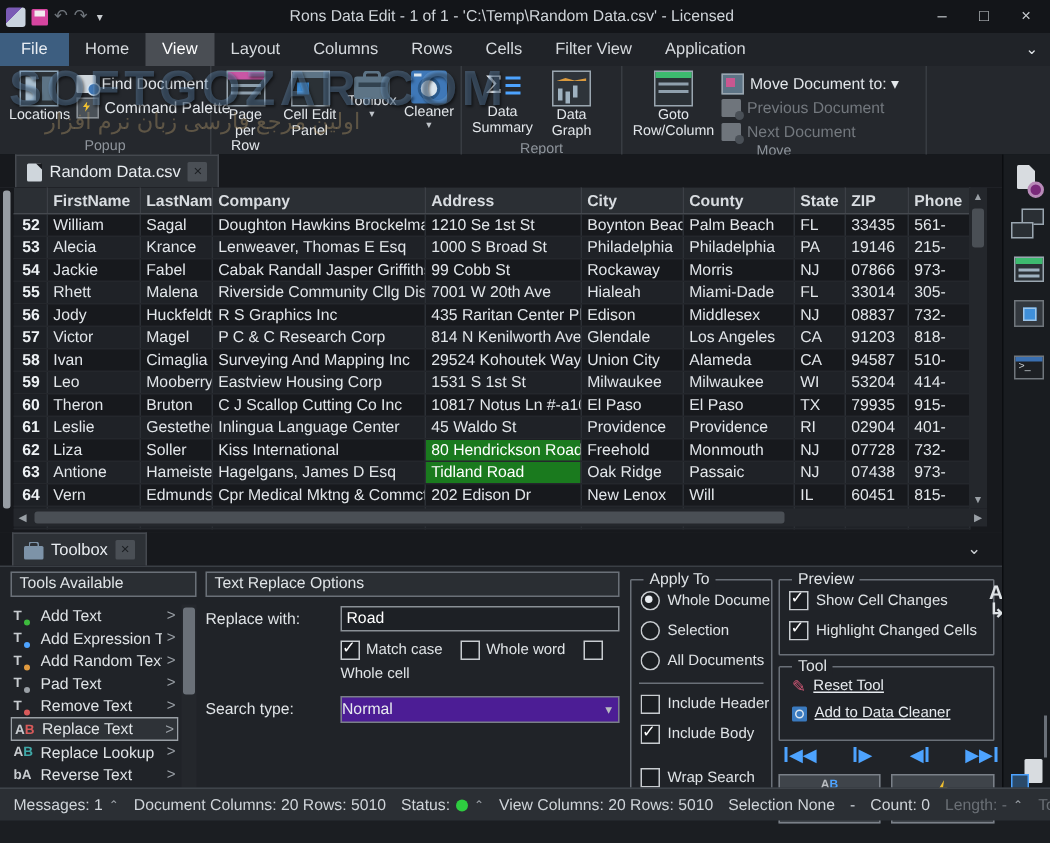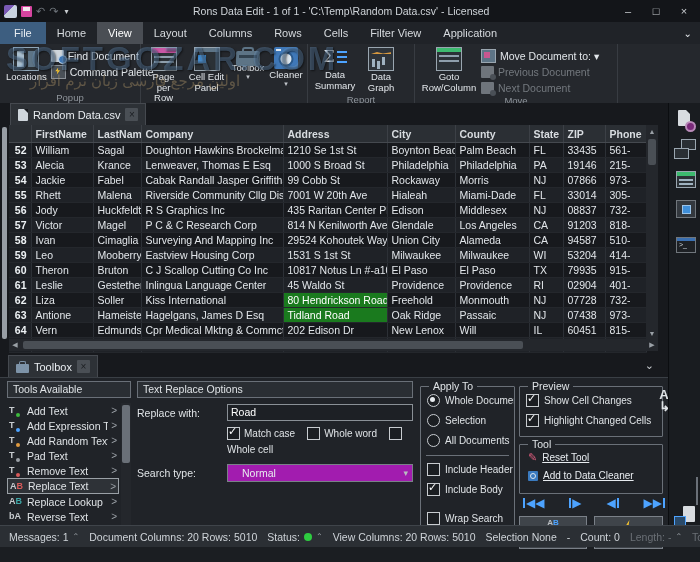--- a/index.html
+++ b/index.html
@@ -116,21 +116,21 @@
   
   .optscol{position:absolute;left:137px;top:3px;width:276px;bottom:2px;}
   .frow{display:flex;align-items:center;margin-top:6px;}
   .flabel{width:90px;color:#dfe3e6;font-size:10.5px;}
   .input{flex:1;height:15px;background:#1d2025;border:1px solid #8a9096;padding:0 3px;line-height:15px;font-size:10.5px;color:#fff;}
   .seltext{background:#6a7278;padding:0 1px;}
   .checksrow{display:flex;align-items:center;gap:4px;margin:6px 0 0 90px;flex-wrap:wrap;}
   .cb{width:11px;height:11px;border:1px solid #c8ccd0;background:#1b1e22;display:inline-block;position:relative;flex:none;}
   .cb.on::after{content:"✓";color:#fff;font-size:11px;position:absolute;top:-3px;left:0px;}
   .clabel{font-size:10px;color:#dfe3e6;margin-right:8px;}
-  .dd{flex:1;height:16px;background:#a21caf;border:1px solid #7a8088;padding:0 14px;line-height:16px;font-size:10.5px;color:#e8ecf0;position:relative;}
+  .dd{flex:1;height:16px;background:#4c1d95;border:1px solid #7a8088;padding:0 0;line-height:16px;font-size:10.5px;color:#e8ecf0;position:relative;}
   .dd::after{content:"▾";position:absolute;right:4px;top:0;color:#b8bcc0;font-size:9px;}
   
   .fset{position:absolute;border:1px solid #6a7078;border-radius:1px;}
   .legend{position:absolute;top:-7px;left:8px;background:#202328;padding:0 4px;font-size:10.5px;color:#dfe3e6;}
   .applyfs{left:420px;top:8px;width:93px;bottom:6px;}
   .rb{width:11px;height:11px;border:1px solid #c8ccd0;border-radius:50%;background:#1b1e22;display:inline-block;position:relative;flex:none;}
   .rb.on::after{content:"";position:absolute;left:2px;top:2px;width:5px;height:5px;border-radius:50%;background:#e8ecf0;}
   .vitem{display:flex;align-items:center;gap:5px;margin:7px 0 0 6px;font-size:10px;white-space:nowrap;overflow:hidden;}
   .applysep{margin:8px 5px 0 5px;border-top:1px solid #6a7078;}
   .wrapitem{position:absolute;bottom:8px;left:6px;display:flex;align-items:center;gap:5px;font-size:10px;}

